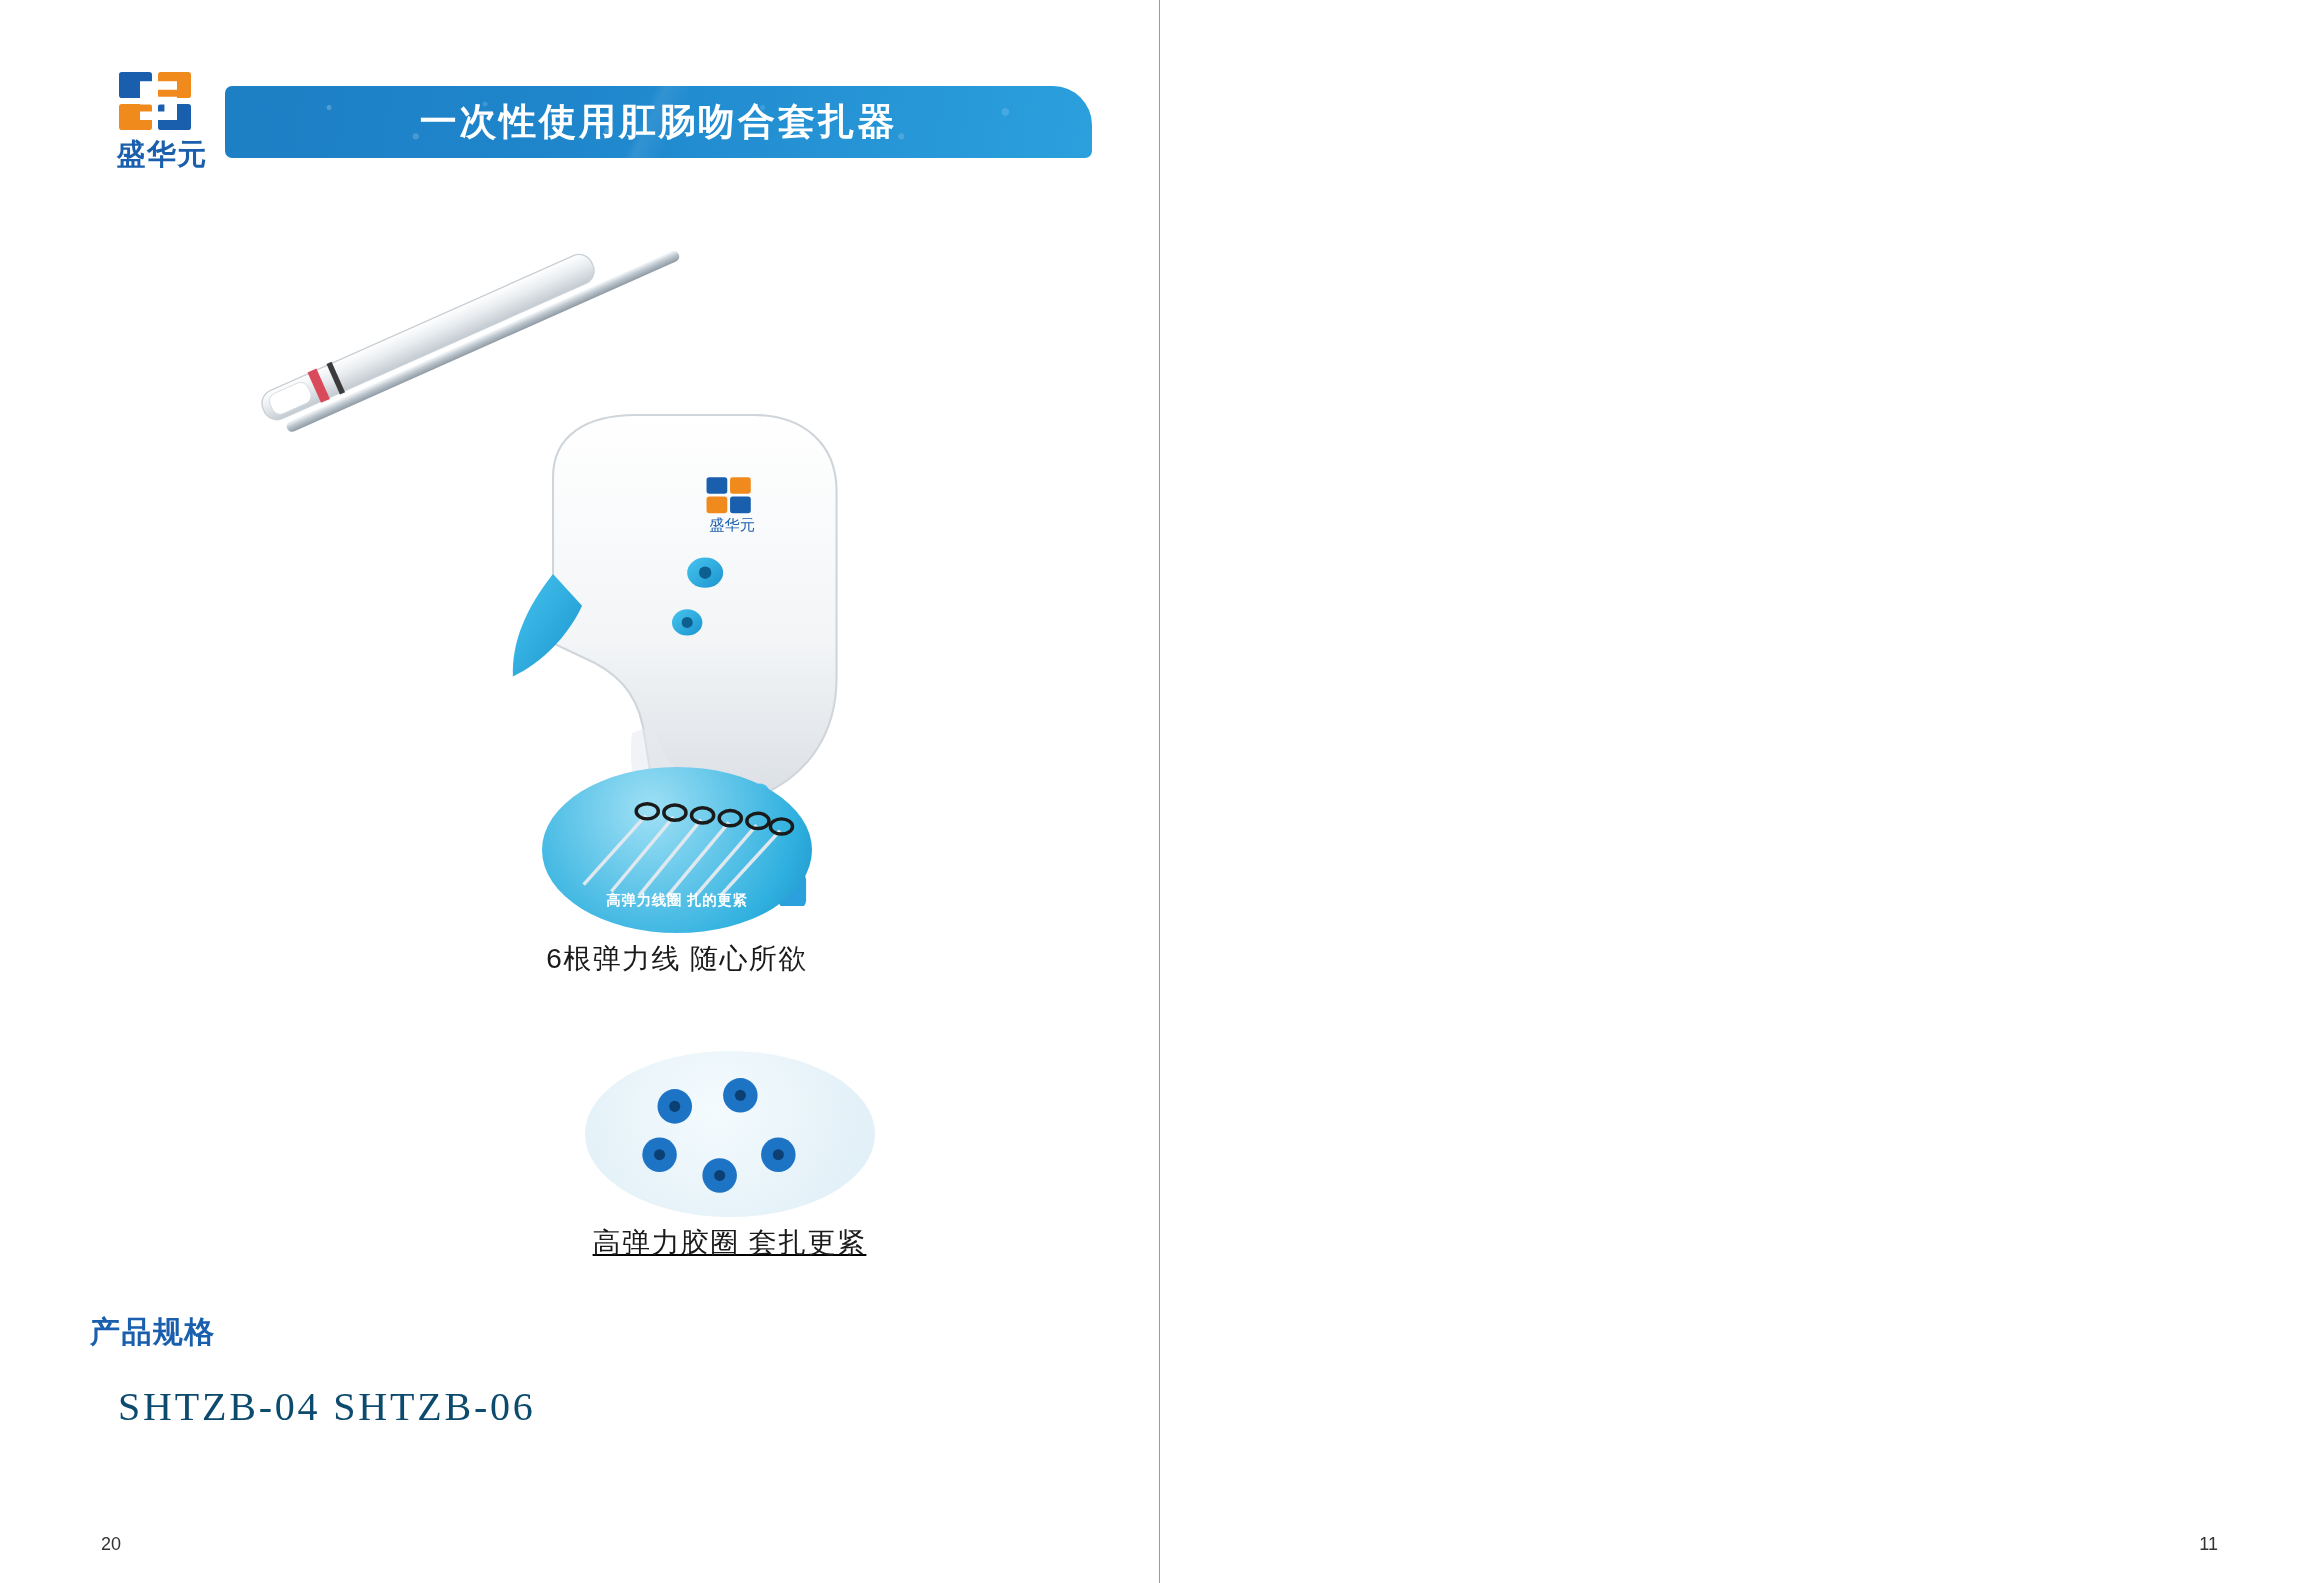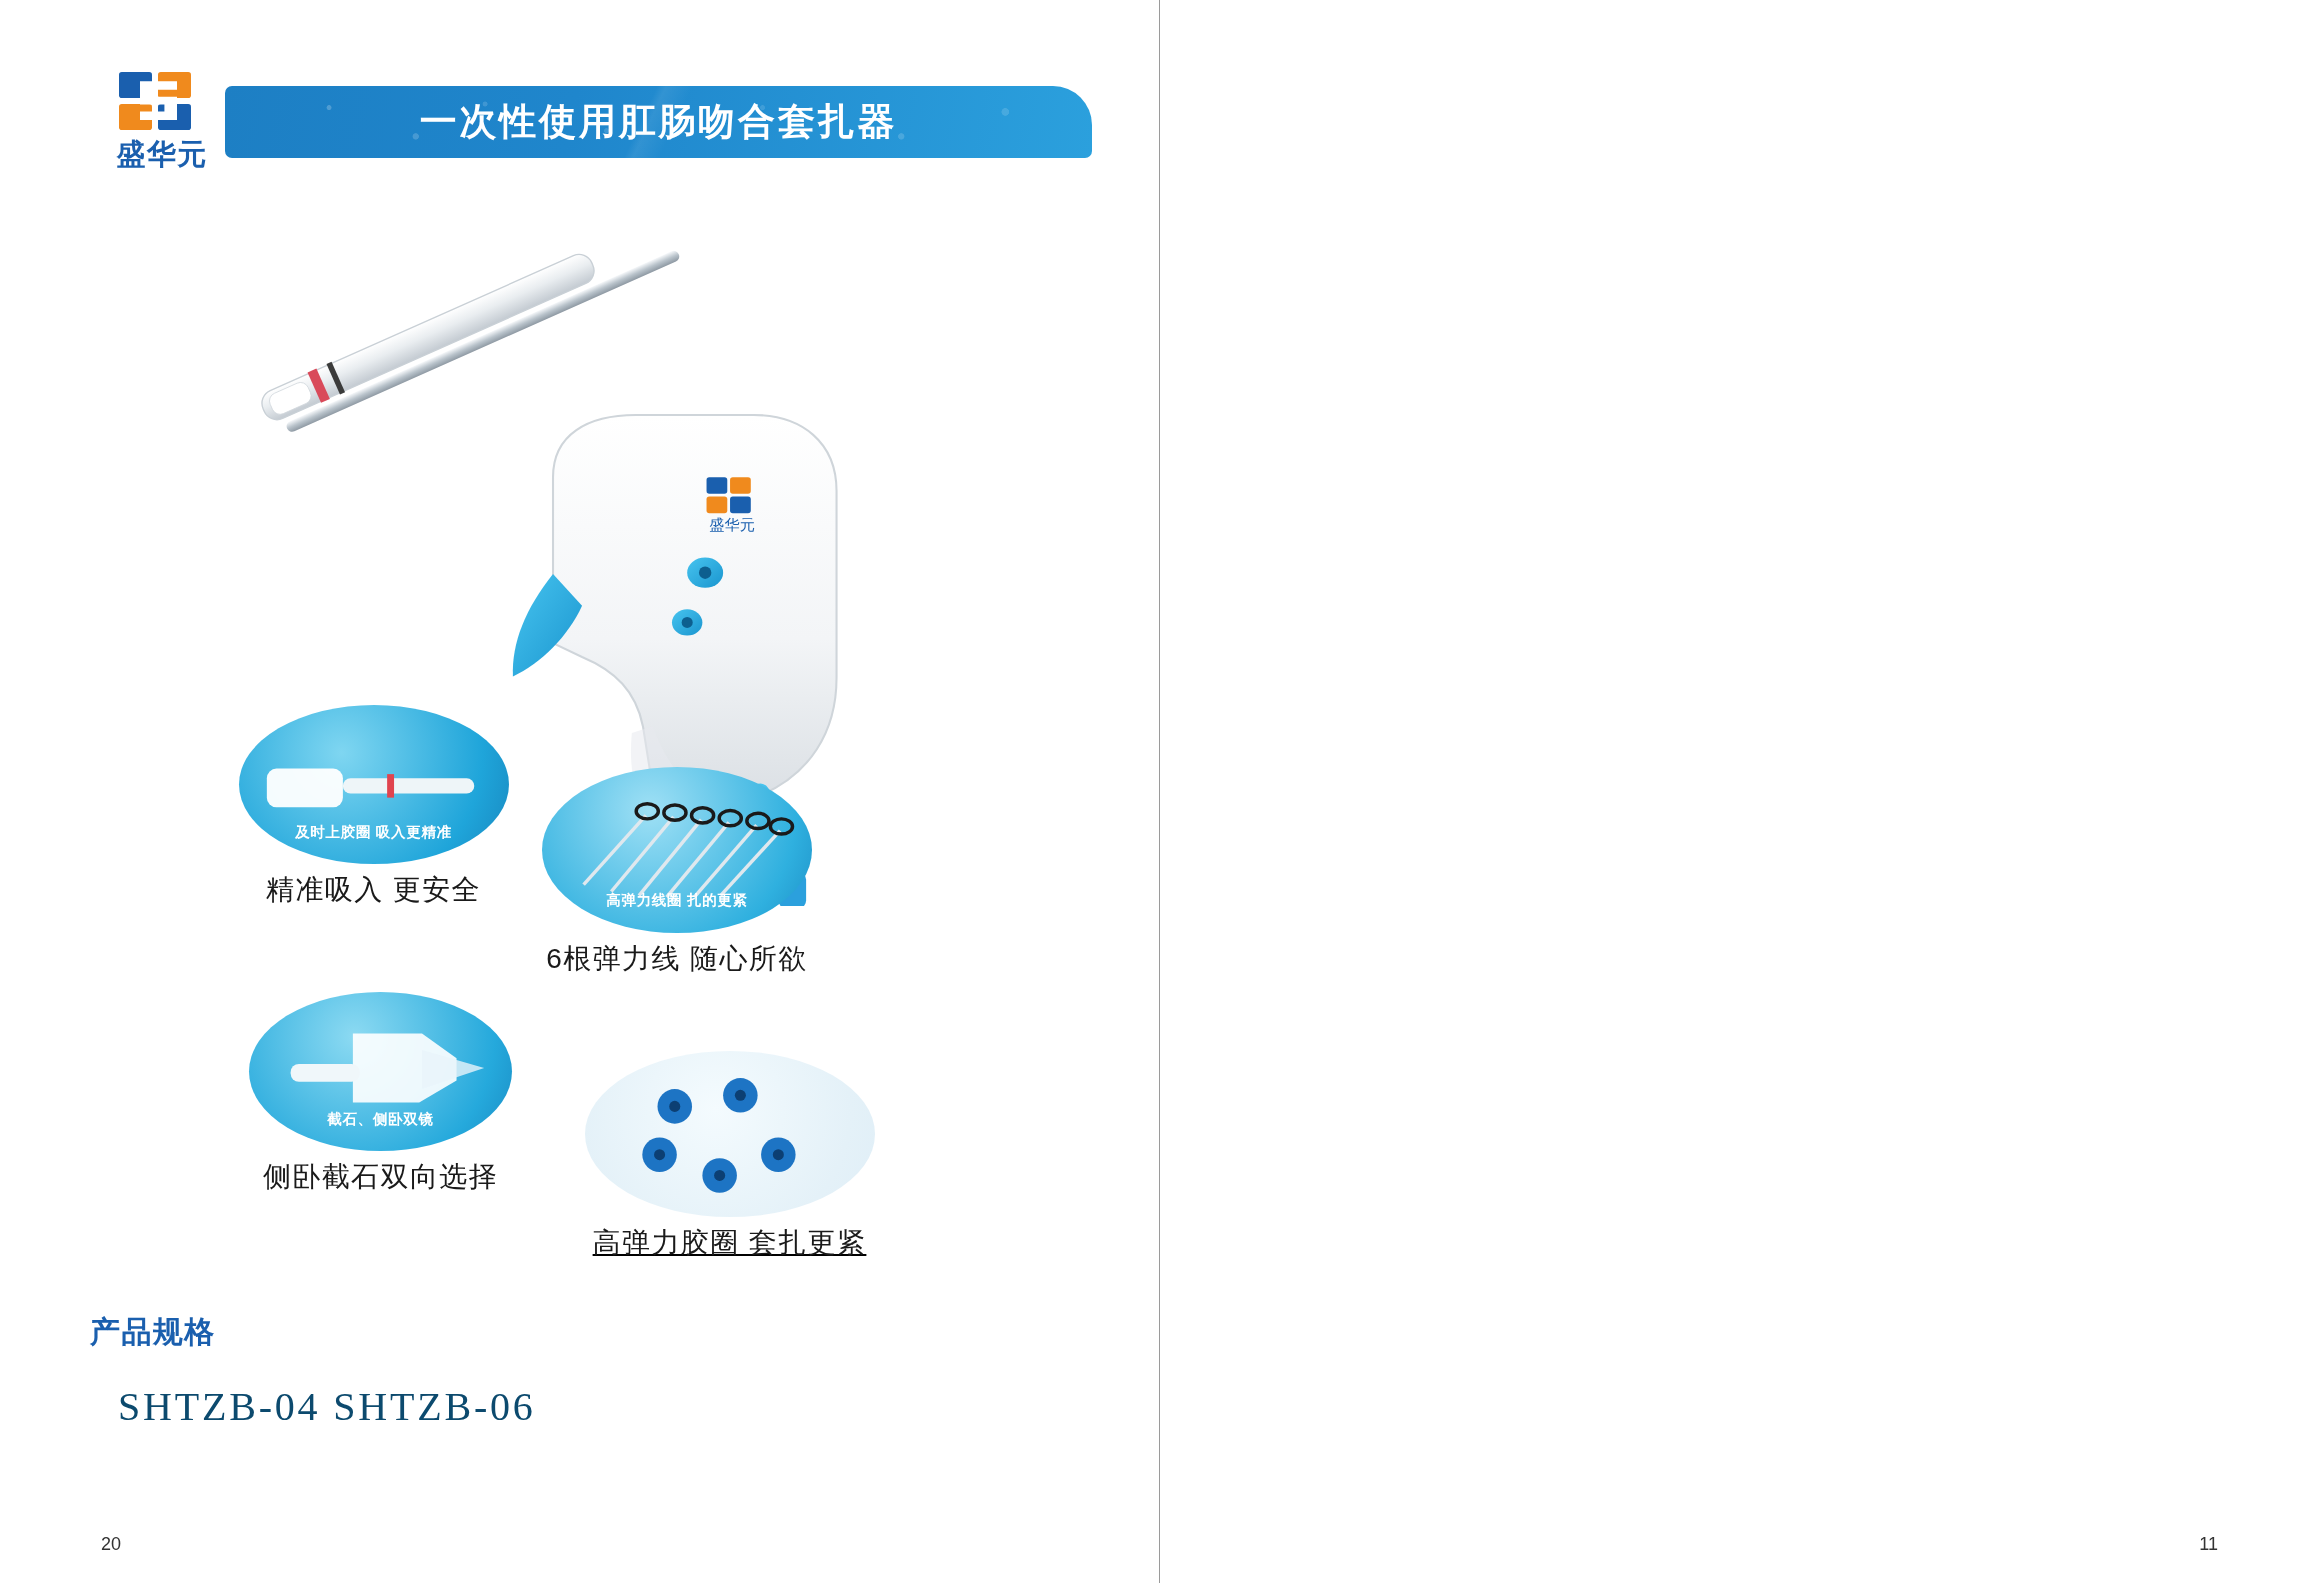--- a/index.html
+++ b/index.html
@@ -138,31 +138,20 @@
           <rect x="0" y="28" width="30" height="24" rx="4" fill="#f08a1d"></rect>
           <rect x="34" y="28" width="30" height="24" rx="4" fill="#1a5fae"></rect>
           <text x="4" y="76" font-size="22" fill="#1a5fae" font-family="Liberation Sans">盛华元</text>
         </g>
 
         <path d="M770 786 C800 840 820 880 814 920" stroke="url(#blueG)" stroke-width="26" fill="none" stroke-linecap="round"></path>
         <rect x="796" y="900" width="40" height="54" rx="12" fill="#2ba0dd"></rect>
       </svg>
     </div>
 
-    <div class="feature" style="left:235px;top:705px;width:277px;">
-      <div class="bubble" style="width:270px;height:159px;margin:0 auto;background:radial-gradient(circle at 38% 30%,#7fd6f1,#1fa5da 70%,#1784bc);">
-        <svg viewBox="0 0 390 230" width="270" height="159">
-          <rect x="40" y="92" width="110" height="56" rx="14" fill="#ffffff" opacity=".95"></rect>
-          <rect x="150" y="106" width="190" height="22" rx="11" fill="#eef5f8"></rect>
-          <rect x="214" y="100" width="10" height="34" fill="#e0444f"></rect>
-        </svg>
-        <div class="bubble-caption">及时上胶圈 吸入更精准</div>
-      </div>
-      <div class="feature-label">精准吸入  更安全</div>
-    </div>
 
     <div class="feature" style="left:532px;top:767px;width:290px;">
       <div class="bubble" style="width:270px;height:166px;margin:0 auto;background:radial-gradient(circle at 40% 26%,#9fe0f5,#2fb0df 72%,#1b8cc4);">
         <svg viewBox="0 0 390 240" width="270" height="166">
           <g stroke="#dfe8ee" stroke-width="5" fill="none">
             <path d="M60 170 L150 70"></path>
               <path d="M100 180 L190 72"></path>
               <path d="M140 186 L230 76"></path>
             <path d="M180 188 L270 80"></path>
               <path d="M220 188 L310 84"></path>
@@ -175,31 +164,20 @@
               <ellipse cx="272" cy="74" rx="16" ry="11"></ellipse>
             <ellipse cx="312" cy="78" rx="16" ry="11"></ellipse>
               <ellipse cx="346" cy="86" rx="16" ry="11"></ellipse>
           </g>
         </svg>
         <div class="bubble-caption">高弹力线圈 扎的更紧</div>
       </div>
       <div class="feature-label">6根弹力线  随心所欲</div>
     </div>
 
-    <div class="feature" style="left:242px;top:992px;width:277px;">
-      <div class="bubble" style="width:263px;height:159px;margin:0 auto;background:radial-gradient(circle at 40% 28%,#8cdaf2,#25a9dc 72%,#1888c1);">
-        <svg viewBox="0 0 380 230" width="263" height="159">
-          <path d="M150 60 L250 60 L300 96 L300 128 L246 160 L150 160 Z" fill="#ffffff" opacity=".9"></path>
-          <rect x="60" y="104" width="100" height="26" rx="12" fill="#f0f7fa"></rect>
-          <path d="M250 84 L340 110 L250 140 Z" fill="#e8f4fa" opacity=".8"></path>
-        </svg>
-        <div class="bubble-caption">截石、侧卧双镜</div>
-      </div>
-      <div class="feature-label">侧卧截石双向选择</div>
-    </div>
 
     <div class="feature" style="left:574px;top:1051px;width:311px;text-decoration:underline;">
       <div class="bubble" style="width:290px;height:166px;margin:0 auto;background:radial-gradient(circle at 45% 35%,#f4fbfe,#e4f1f8 70%,#dfeef7);">
         <svg viewBox="0 0 420 240" width="290" height="166">
           <g>
             <circle cx="130" cy="80" r="25" fill="#1d74c4"></circle>
               <circle cx="130" cy="80" r="8" fill="#0c3f73"></circle>
             <circle cx="225" cy="64" r="25" fill="#1d74c4"></circle>
               <circle cx="225" cy="64" r="8" fill="#0c3f73"></circle>
             <circle cx="108" cy="150" r="25" fill="#1d74c4"></circle>

